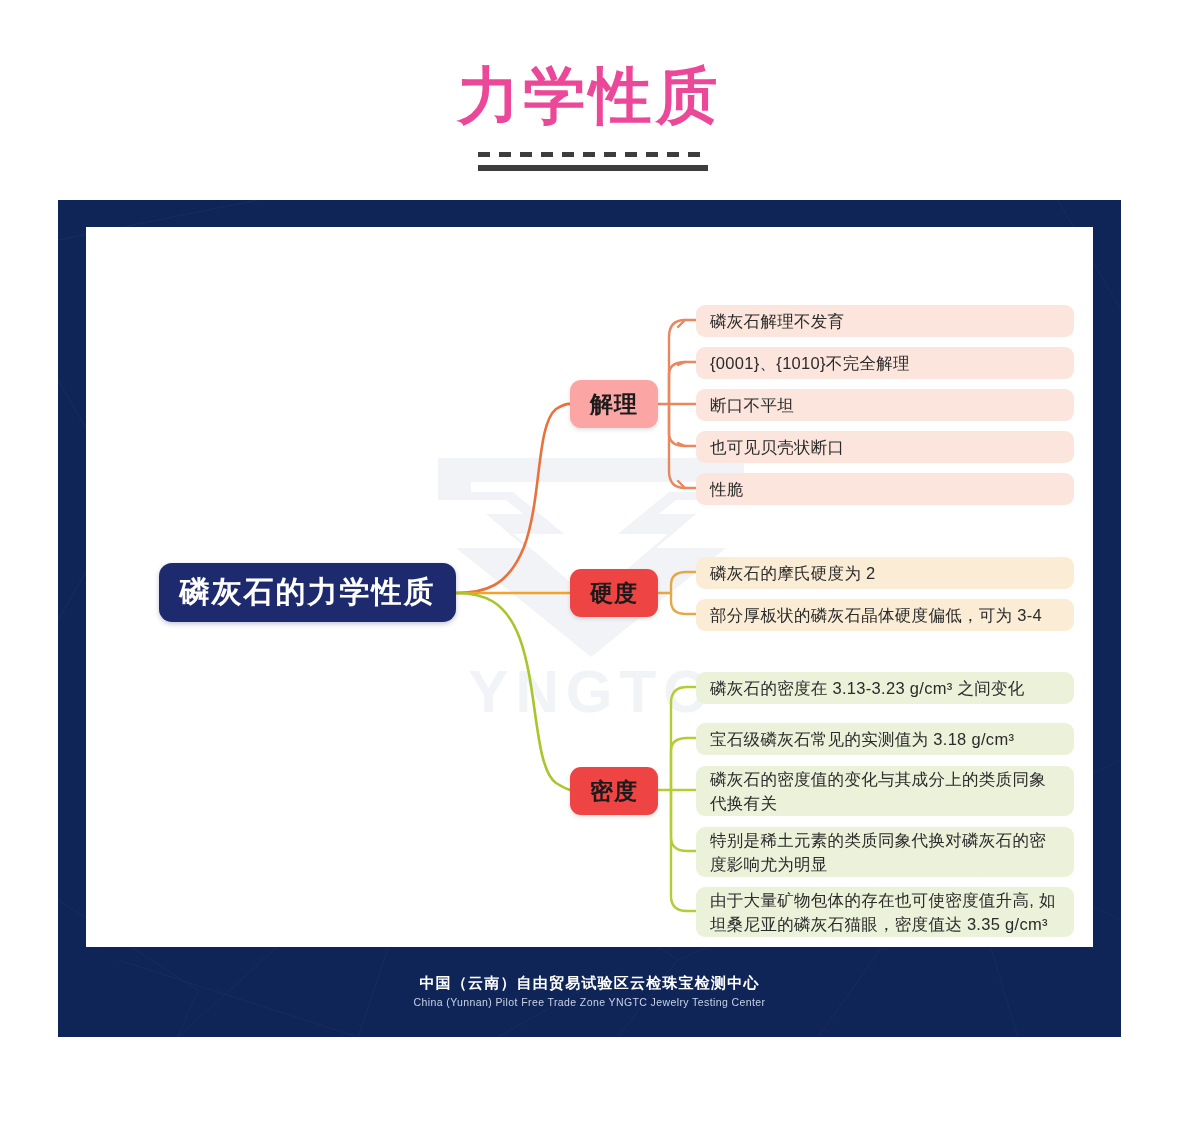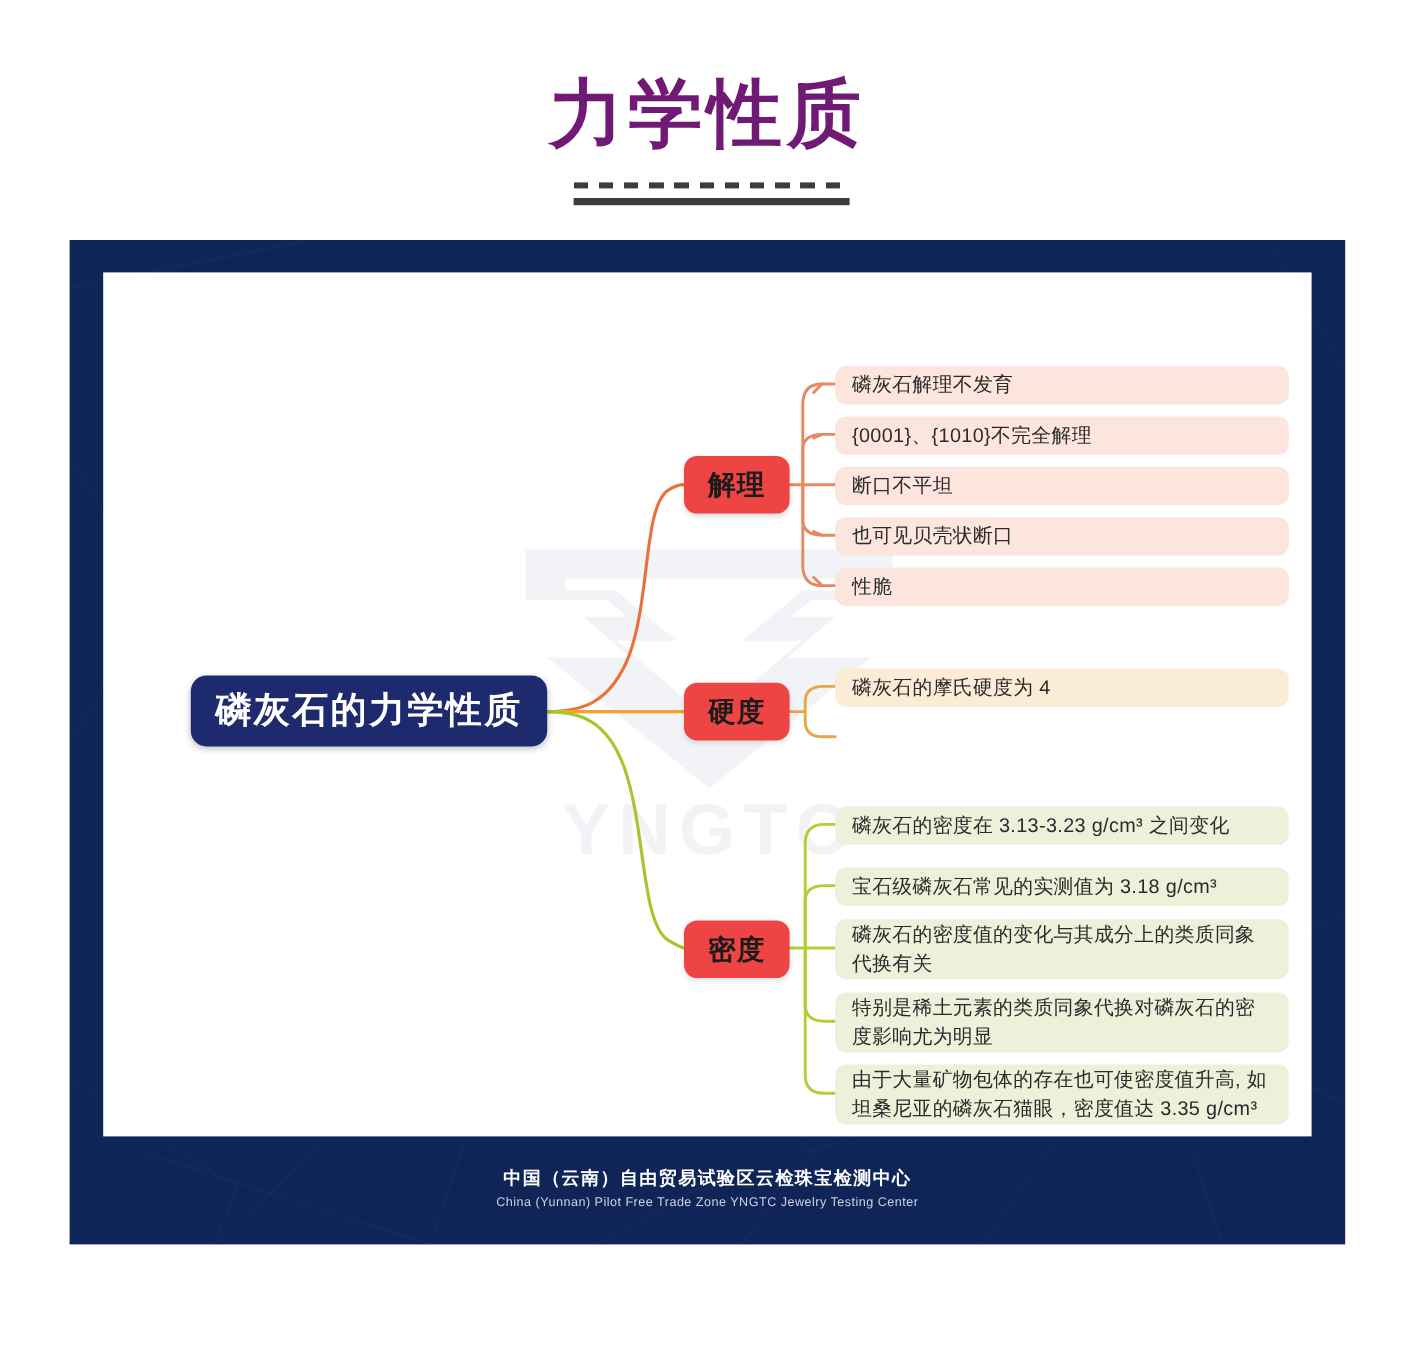--- a/index.html
+++ b/index.html
@@ -17,21 +17,21 @@
 
   
   #page-title {
     position: absolute;
     top: 58px;
     left: 0;
     width: 1179px;
     text-align: center;
     font-size: 62px;
     font-weight: bold;
-    color: #701a75;
+    color: #ec4899;
     letter-spacing: 4px;
     line-height: 76px;
   }
   #title-rule {
     position: absolute;
     top: 152px;
     left: 478px;
     width: 230px;
     height: 24px;
   }
@@ -135,21 +135,21 @@
     border-radius: 11px;
     display: flex;
     align-items: center;
     justify-content: center;
     font-size: 23px;
     font-weight: bold;
     color: #1b1b1b;
     letter-spacing: 1px;
     box-shadow: 0 2px 4px rgba(0,0,0,0.12);
   }
-  .branch-cleavage { left: 484px; top: 153px; background: #ef4444; }
+  .branch-cleavage { left: 484px; top: 153px; background: #fca5a5; }
   .branch-hardness { left: 484px; top: 342px; background: #ef4444; }
   .branch-density  { left: 484px; top: 540px; background: #ef4444; }
 
   .leaf {
     position: absolute;
     left: 610px;
     width: 378px;
     border-radius: 9px;
     box-sizing: border-box;
     padding: 0 14px;
@@ -288,21 +288,24 @@
       <span>断口不平坦</span>
     </div>
     <div class="leaf cleavage" style="top:204px;height:32px;">
       <span>也可见贝壳状断口</span>
     </div>
     <div class="leaf cleavage" style="top:246px;height:32px;">
       <span>性脆</span>
     </div>
 
     <div class="leaf hardness" style="top:330px;height:32px;">
-      <span>磷灰石的摩氏硬度为 4</span>
+      <span>磷灰石的摩氏硬度为 2</span>
+    </div>
+    <div class="leaf hardness" style="top:372px;height:32px;">
+      <span>部分厚板状的磷灰石晶体硬度偏低，可为 3-4</span>
     </div>
 
     <div class="leaf density" style="top:445px;height:32px;">
       <span>磷灰石的密度在 3.13-3.23 g/cm³ 之间变化</span>
     </div>
     <div class="leaf density" style="top:496px;height:32px;">
       <span>宝石级磷灰石常见的实测值为 3.18 g/cm³</span>
     </div>
     <div class="leaf density" style="top:539px;height:50px;">
       <span>磷灰石的密度值的变化与其成分上的类质同象代换有关</span>

